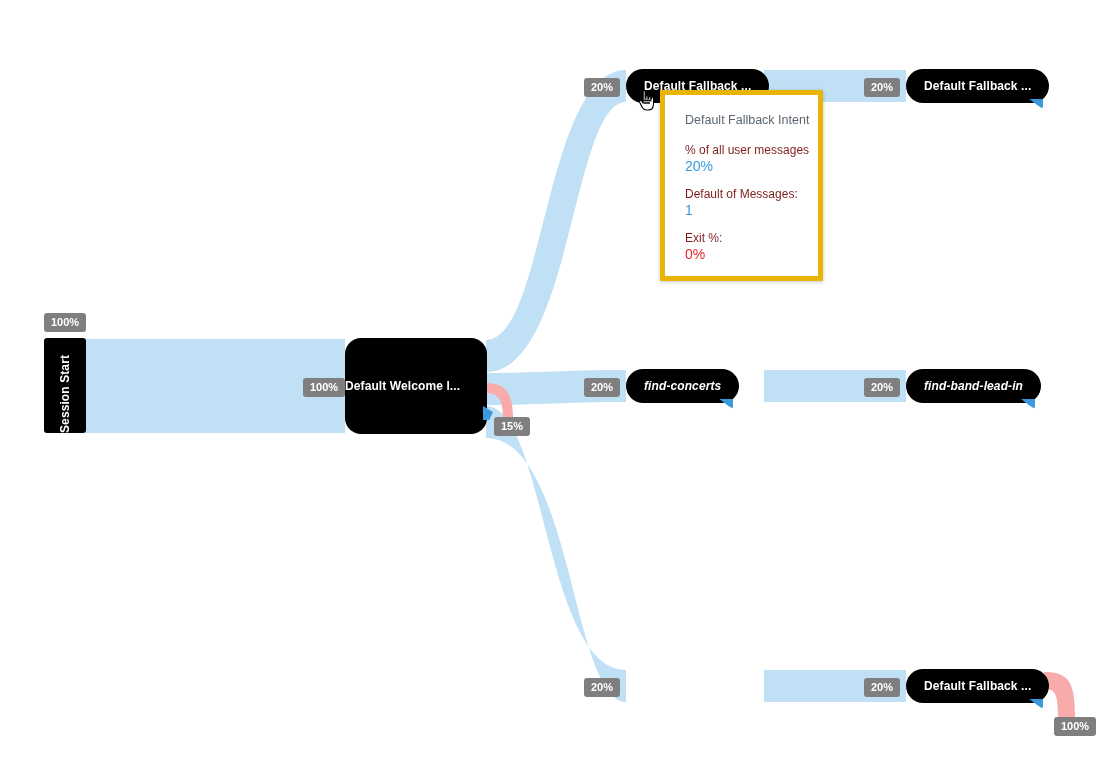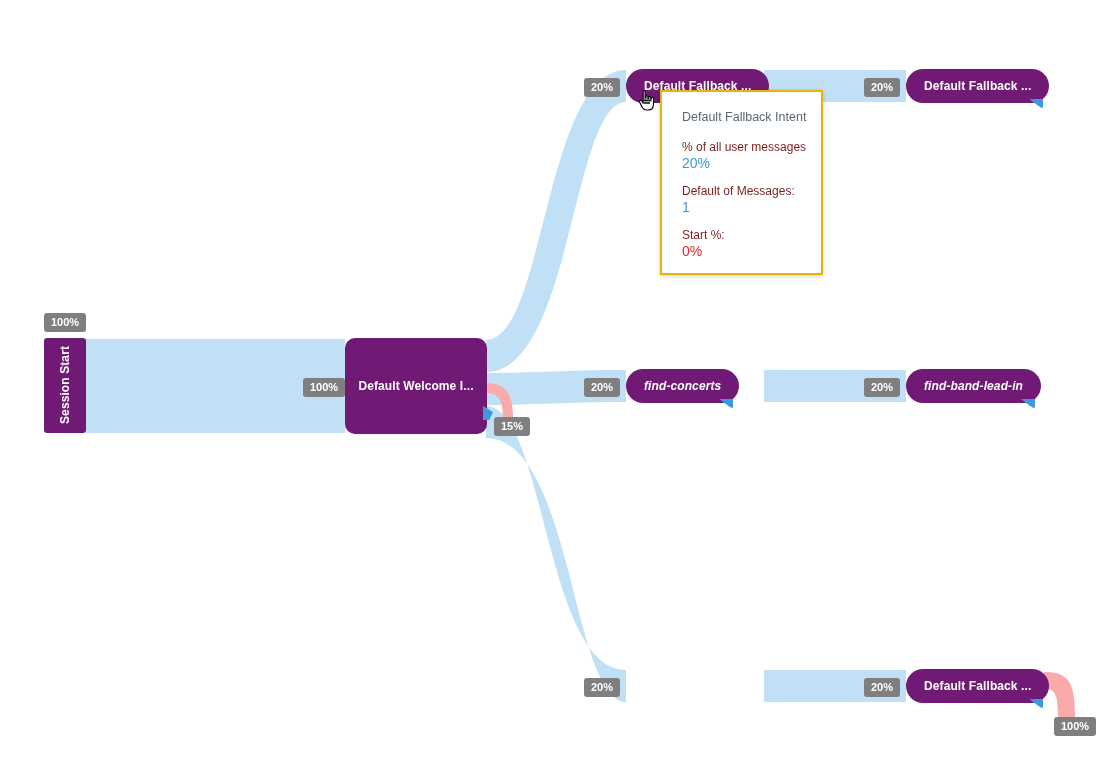--- a/index.html
+++ b/index.html
@@ -25,27 +25,26 @@
   #flow-svg {
     position: absolute;
     left: 0; top: 0;
     width: 1112px;
     height: 782px;
   }
 
   
   .node {
     position: absolute;
-    background: #701a75;
+    background: #000000;
     color: #ffffff;
     font-size: 12px;
     font-weight: bold;
     display: flex;
     align-items: center;
-    justify-content: center;
     box-sizing: border-box;
     white-space: nowrap;
     letter-spacing: 0.1px;
   }
   .node.pill {
     height: 34px;
     border-radius: 17px;
     padding: 0 18px;
   }
   
@@ -66,21 +65,21 @@
     border-radius: 3px;
     writing-mode: vertical-rl;
     text-orientation: mixed;
     transform: rotate(180deg);
     font-size: 12px;
     padding: 0;
   }
   .node.big {
     width: 142px;
     height: 96px;
-    border-radius: 10px;
+    border-radius: 16px;
     font-size: 12px;
   }
   .node.big::after {
     content: "";
     position: absolute;
     right: -6px;
     bottom: 14px;
     width: 10px;
     height: 14px;
     background: #3b9ade;
@@ -101,21 +100,21 @@
     box-sizing: border-box;
   }
 
   
   #tooltip {
     position: absolute;
     left: 660px;
     top: 90px;
     width: 163px;
     background: #ffffff;
-    border: 2px solid #eab308;
+    border: 5px solid #eab308;
     box-shadow: 0 1px 4px rgba(0,0,0,0.22);
     padding: 18px 20px 14px 20px;
     box-sizing: border-box;
     font-size: 12.5px;
     color: #5b6670;
   }
   #tooltip .tt-title {
     color: #5b6670;
     font-size: 12.5px;
     margin-bottom: 16px;
@@ -229,21 +228,21 @@
 
   <div class="badge" style="left:494px; top:417px;">15%</div>
   <div class="badge" style="left:1054px; top:717px;">100%</div>
 
   <div id="tooltip">
     <div class="tt-title">Default Fallback Intent</div>
     <div class="tt-label">% of all user messages</div>
     <div class="tt-value blue">20%</div>
     <div class="tt-label">Default of Messages:</div>
     <div class="tt-value blue">1</div>
-    <div class="tt-label">Start %:</div>
+    <div class="tt-label">Exit %:</div>
     <div class="tt-value red last">0%</div>
   </div>
 
   <svg id="cursor" viewBox="0 0 18 22" xmlns="http://www.w3.org/2000/svg">
     <path d="M5.2 1.2 C5.2 0.6 5.8 0.2 6.4 0.4 C6.9 0.6 7.1 1.0 7.1 1.5
              L7.1 8.2 L8.0 8.2 L8.0 6.6 C8.0 6.0 8.6 5.6 9.2 5.8
              C9.6 5.9 9.9 6.3 9.9 6.8 L9.9 8.4 L10.8 8.4 L10.8 7.2
              C10.8 6.6 11.4 6.2 12.0 6.4 C12.4 6.6 12.7 6.9 12.7 7.4
              L12.7 8.8 L13.6 8.8 L13.6 8.0 C13.6 7.4 14.2 7.0 14.8 7.2
              C15.2 7.4 15.5 7.7 15.5 8.2 L15.5 14.0

